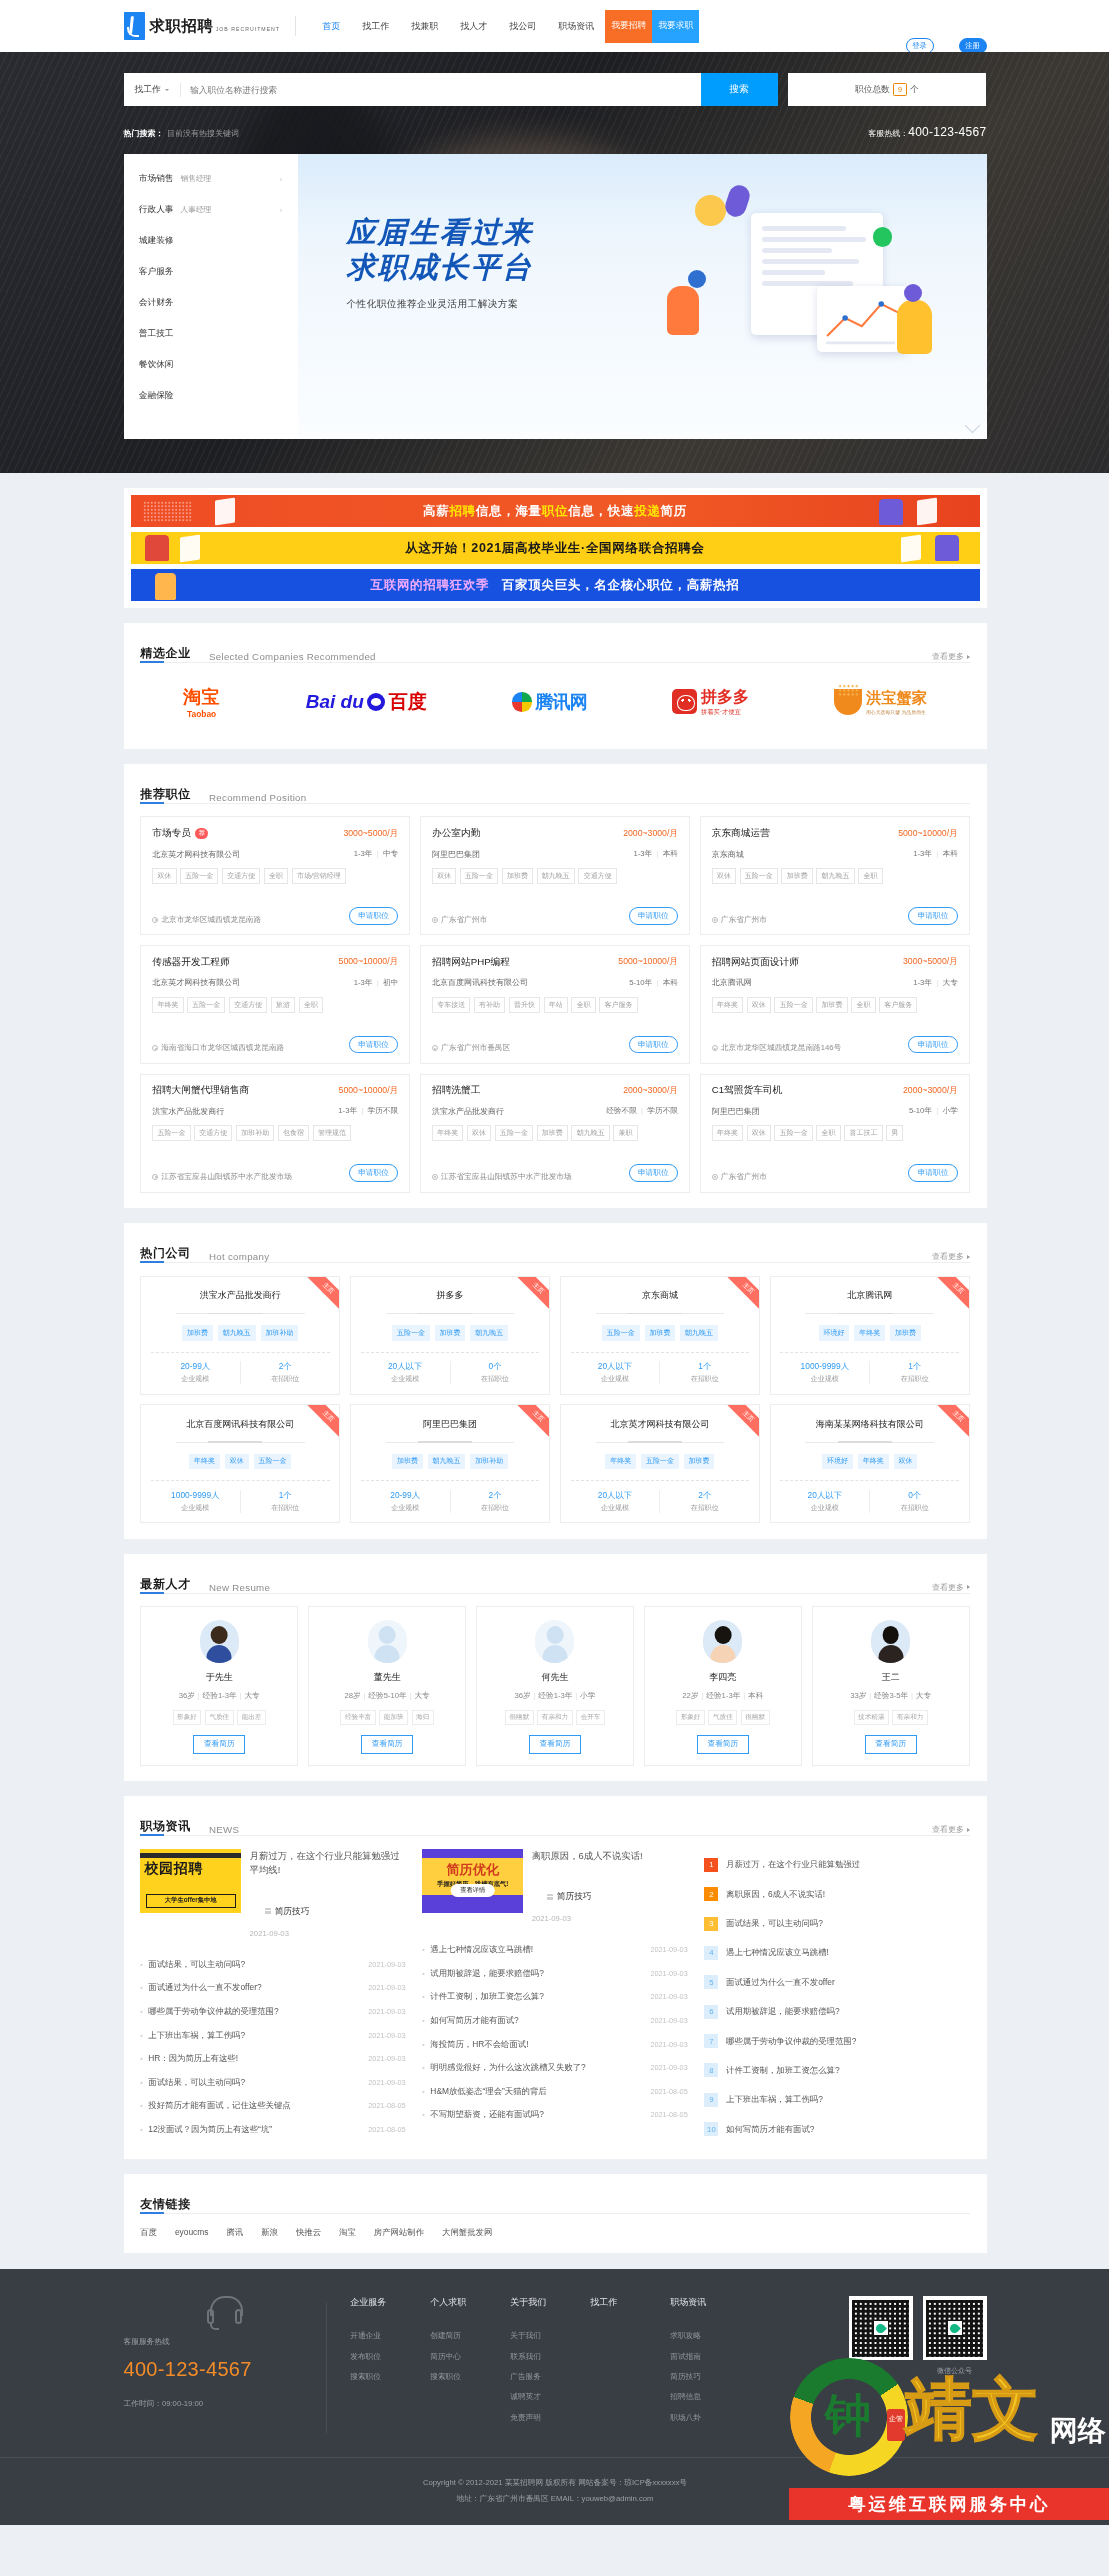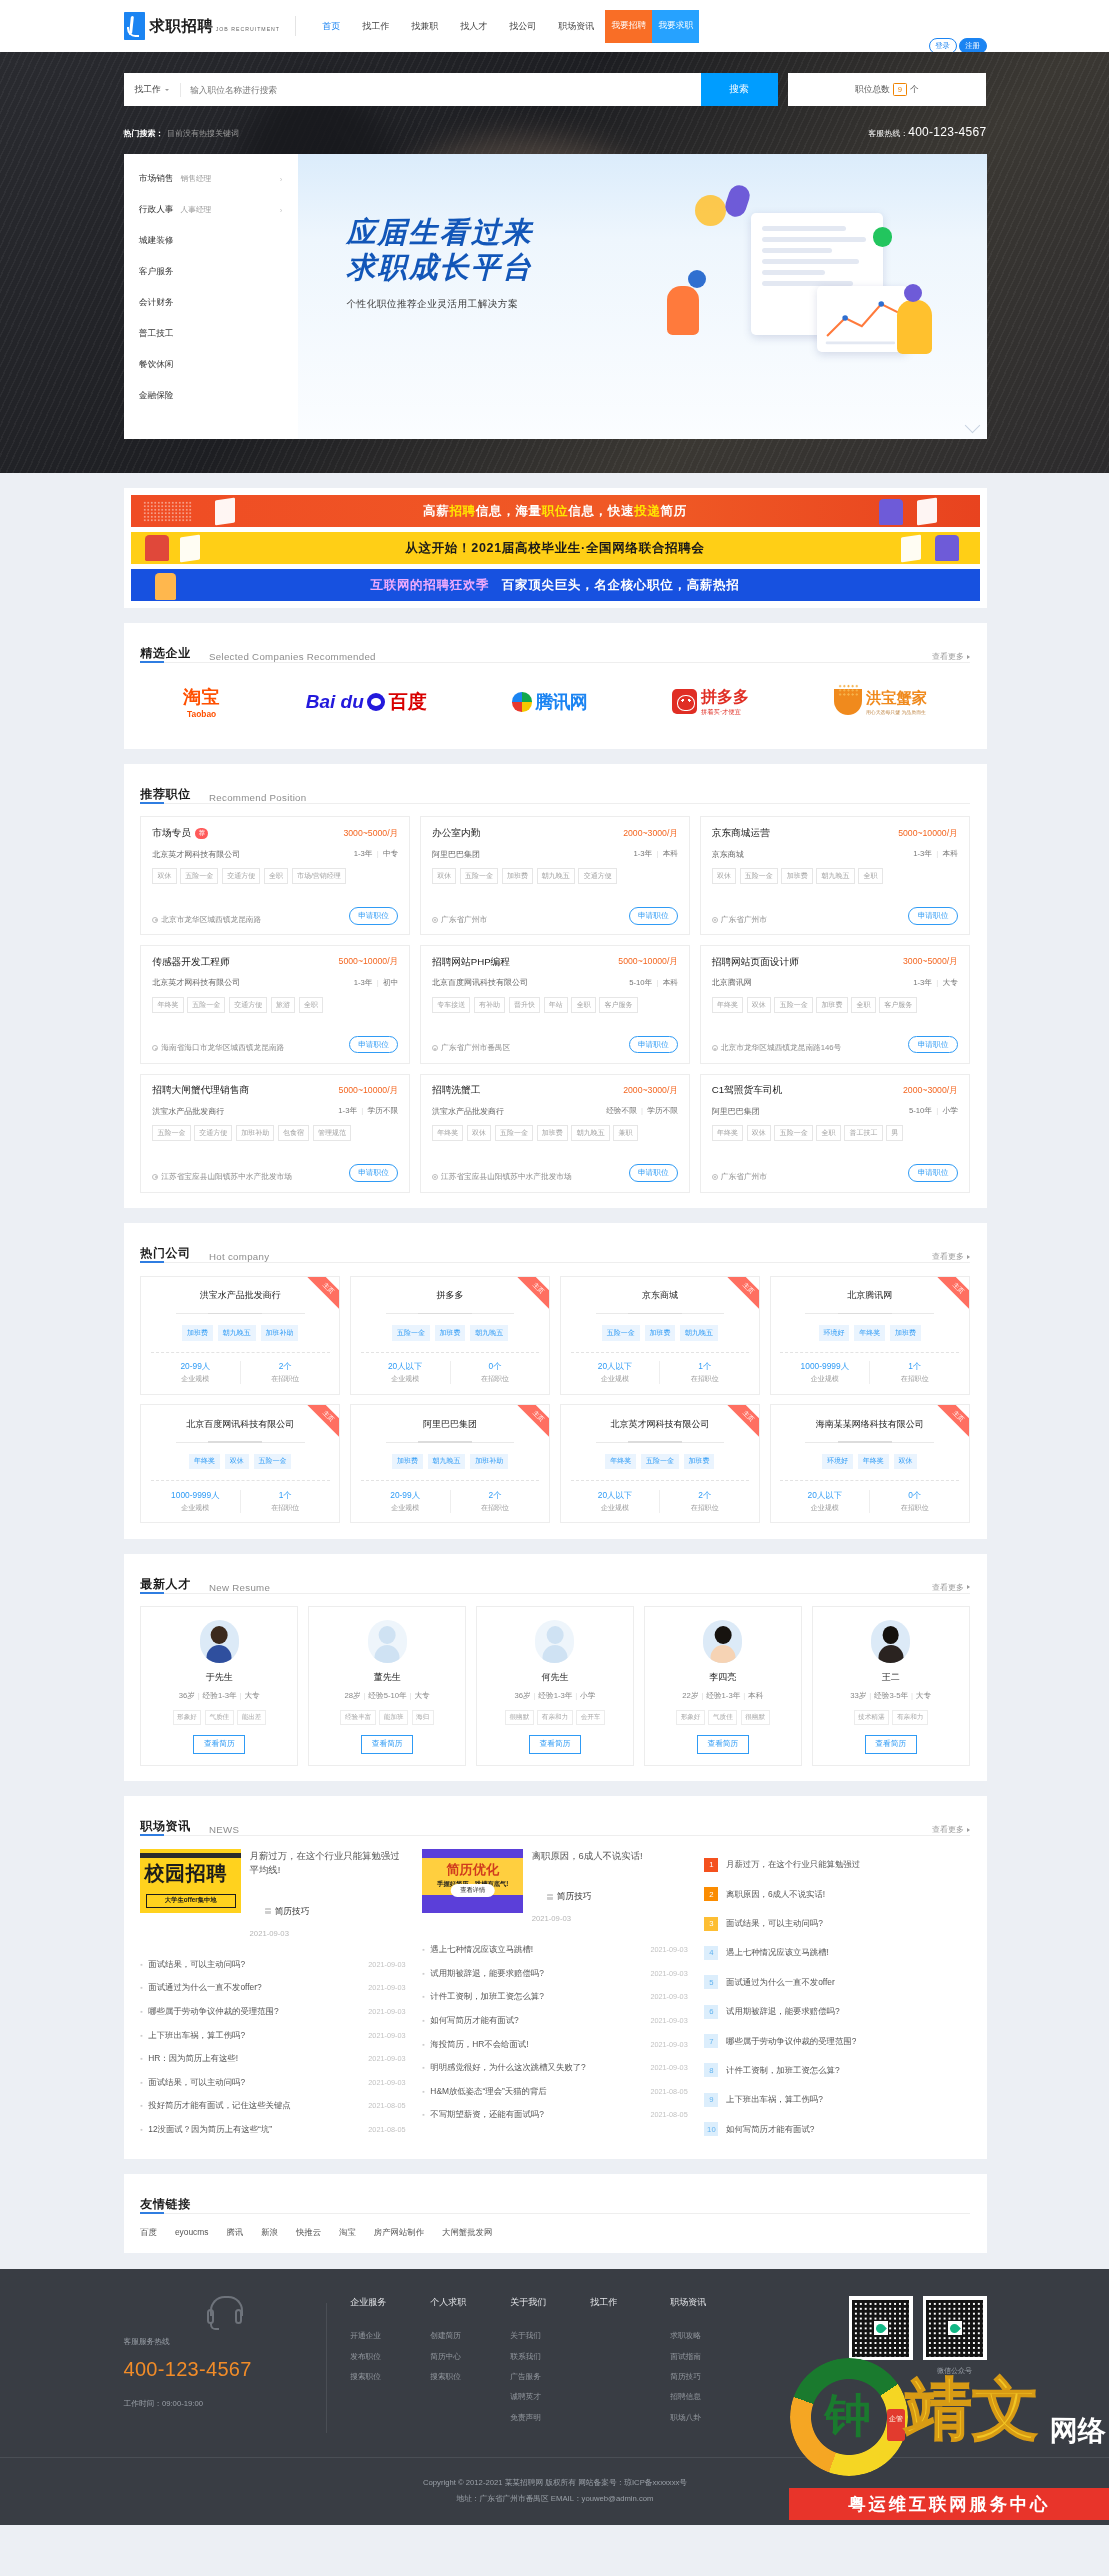--- a/index.html
+++ b/index.html
@@ -22,21 +22,21 @@
   .logo-txt { line-height:1.05; }
   .logo-cn { font-size:15.3px; font-weight:bold; color:#1b1b1b; letter-spacing:0.7px; }
   .logo-en { font-size:5.2px; color:#666; letter-spacing:1px; margin-top:2.1px; }
   .nav-sep { width:0.7px; height:19.5px; background:#e4e4e4; margin:0 15.3px; }
   .nav-links { display:flex; align-items:center; gap:0; }
   .nav-links a { font-size:9px; color:#444; text-decoration:none; padding:0 11px; }
   .nav-links a.active { color:#1b84f2; }
   .nav-btn { display:inline-flex; align-items:center; justify-content:center; width:47px; height:33px; color:#fff; font-size:8.7px; }
   .nav-btn.orange { background:#f96e26; }
   .nav-btn.blue { background:#26a2ff; }
-  .nav-right { margin-left:auto; display:flex; gap:2px; align-items:center;margin-top:40px;}
+  .nav-right { margin-left:auto; display:flex; gap:25px; align-items:center;margin-top:40px;}
   .pillbtn { width:28px; height:16.7px; border-radius:8.4px; border:0.7px solid #1b84f2; color:#1b84f2; font-size:7.3px; display:flex; align-items:center; justify-content:center; background:#fff;}
   .pillbtn.solid { background:#1b84f2; color:#fff; }
 
   
   .hero {
     position:relative; height:421px; overflow:hidden;
     background:
       repeating-linear-gradient(115deg, rgba(255,255,255,.045) 0 1.4px, rgba(0,0,0,0) 1.4px 6.3px),
       linear-gradient(135deg,#2a2b30 0%,#1d1e22 40%,#3b3833 70%,#2b2a2c 100%);
   }
@@ -180,21 +180,21 @@
   .rtag { border:0.7px solid #ececec; color:#a8a8a8; font-size:6.6px; padding:2.1px 3.5px; }
   .resbtn { margin-top:9.7px; border:0.7px solid #2f9bf5; color:#2f9bf5; background:#fff; font-size:7.7px; padding:3.5px 9.7px; font-family:inherit; cursor:pointer;}
 
   
   .newsgrid { display:grid; grid-template-columns:1fr 1fr 1fr; gap:16.7px; margin-top:12.5px; }
   .nfeat { display:flex; gap:8.4px; }
   .nthumb { width:101px; height:64px; flex:0 0 101px; position:relative; overflow:hidden;}
   .nthumb.t1 { background:#ffd21e; }
   .nthumb.t2 { background:#5b3fd9; }
   .nt1-bar{position:absolute;left:0;right:0;top:4.2px;height:4.9px;background:#2b2b2b;}
-  .nt1-title{position:absolute;left:4.2px;top:11px;font-size:20px;font-weight:bold;color:#1c1c1c;letter-spacing:0.7px;}
+  .nt1-title{position:absolute;left:4.2px;top:11px;font-size:14px;font-weight:bold;color:#1c1c1c;letter-spacing:0.7px;}
   .nt1-box{position:absolute;left:5.6px;right:5.6px;bottom:4.9px;border:1.4px solid #1c1c1c;background:#ffd21e;text-align:center;font-size:6.3px;font-weight:bold;color:#1c1c1c;padding:1.4px 0;}
   .nt2-band{position:absolute;left:0;right:0;top:9.7px;bottom:18px;background:#ffcf3f;}
   .nt2-title{position:absolute;left:0;right:0;top:12.5px;text-align:center;font-size:13.2px;font-weight:bold;color:#d03c1e;}
   .nt2-sub{position:absolute;left:0;right:0;top:31px;text-align:center;font-size:6.3px;font-weight:bold;color:#1c1c1c;}
   .nt2-btn{position:absolute;left:50%;transform:translateX(-50%);bottom:15.3px;background:#fff;border-radius:7px;font-size:6.3px;padding:2.1px 9.7px;color:#222;}
   .ntitle { font-size:9.4px; color:#555; line-height:1.55; }
   .nmeta { margin-top:18px; font-size:7.7px; color:#b6b6b6; line-height:1.7;}
   .nmeta .cat{display:flex;align-items:center;gap:3.5px;}
   .stack{width:6.3px;height:6.3px;background:#cfcfcf;border-radius:0.7px;position:relative;}
   .stack:after{content:"";position:absolute;left:0;top:2.1px;width:6.3px;height:1px;background:#fff;}

